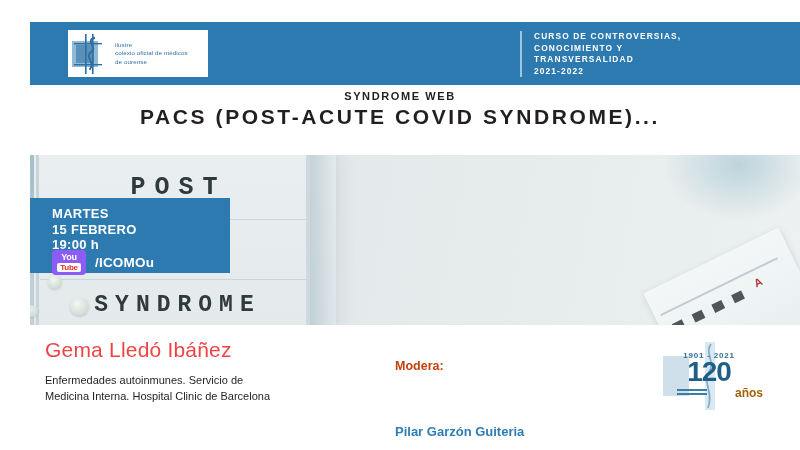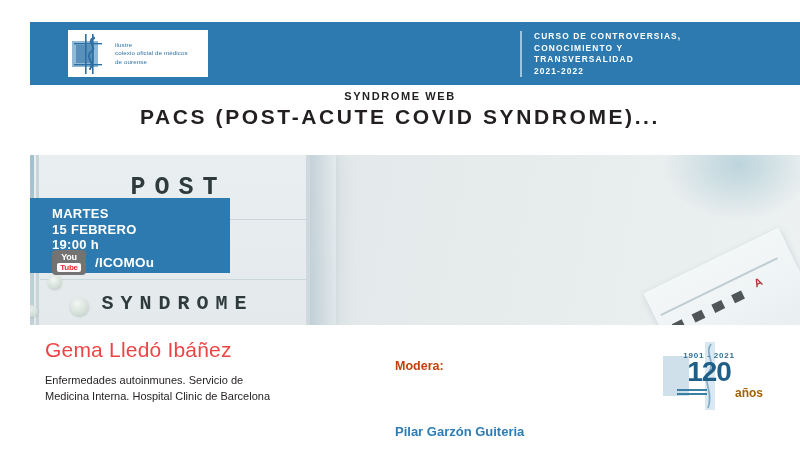--- a/index.html
+++ b/index.html
@@ -119,21 +119,21 @@
     position:absolute;left:30px;top:198px;width:200px;height:75px;
     background:#2d7ab0;
   }
   .info-date{
     position:absolute;left:22px;top:8px;
     color:#ffffff;font-weight:bold;font-size:13px;line-height:15.5px;
     letter-spacing:.3px;
   }
   .yt-row{position:absolute;left:22px;top:52px;display:flex;align-items:center;}
   .yt-logo{
-    width:34px;height:25px;border-radius:4px;background:#737373;
+    width:34px;height:25px;border-radius:4px;background:#8b5cf6;
     display:flex;flex-direction:column;align-items:center;justify-content:center;
     padding:2px 0;box-sizing:border-box;
   }
   .yt-you{color:#fff;font-size:9px;font-weight:bold;line-height:9px;letter-spacing:-.2px;}
   .yt-tube{
     background:#fff;color:#e8282a;font-size:8px;font-weight:bold;
     line-height:9px;border-radius:2px;padding:0 3px;margin-top:1px;letter-spacing:-.2px;
   }
   .yt-handle{
     margin-left:9px;color:#ffffff;font-size:13.5px;font-weight:bold;letter-spacing:.2px;
@@ -231,21 +231,21 @@
     <div class="photo-bg"></div>
 
     <div class="lightbox">
       <div class="lb-frame-l"></div>
       <div class="lb-frame-r"></div>
       <div class="lb-shadow"></div>
       <div class="lb-row" style="top:68px;"></div>
       <div class="lb-row" style="top:128px;"></div>
       <div class="lb-word" style="top:22px;">POST</div>
       <div class="lb-word" style="top:82px;">COVID</div>
-      <div class="lb-word" style="top:141px;font-size:20px;letter-spacing:7px;text-indent:7px;">SYNDROME</div>
+      <div class="lb-word" style="top:141px;font-size:23px;letter-spacing:7px;text-indent:7px;">SYNDROME</div>
     </div>
 
     <div class="pill" style="left:18px;top:120px;width:14px;height:14px;"></div>
     <div class="pill" style="left:40px;top:142px;width:19px;height:19px;"></div>
     <div class="pill" style="left:-4px;top:150px;width:12px;height:12px;opacity:.8;"></div>
 
     <div class="calendar">
       <div class="cal-line" style="left:6px;top:26px;width:130px;"></div>
       <div class="cal-cell" style="left:12px;top:40px;"></div>
       <div class="cal-cell" style="left:34px;top:40px;"></div>

